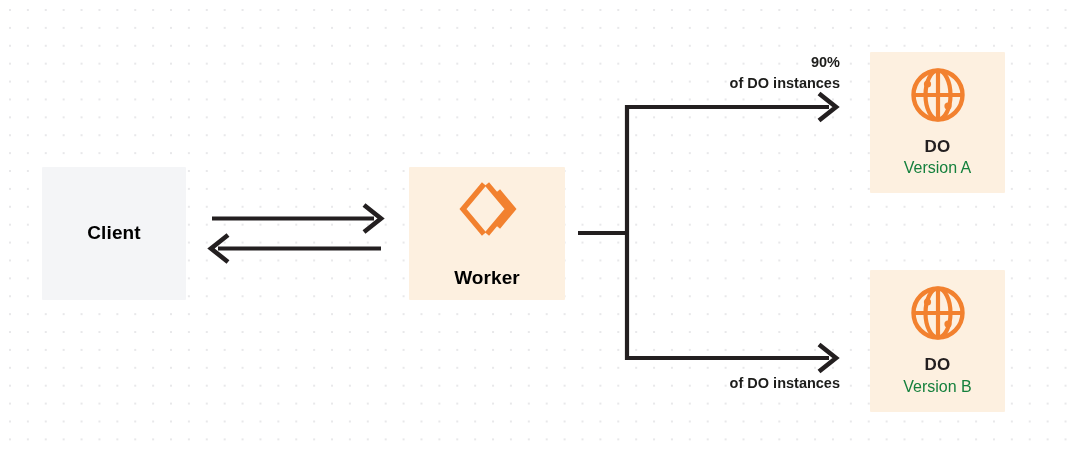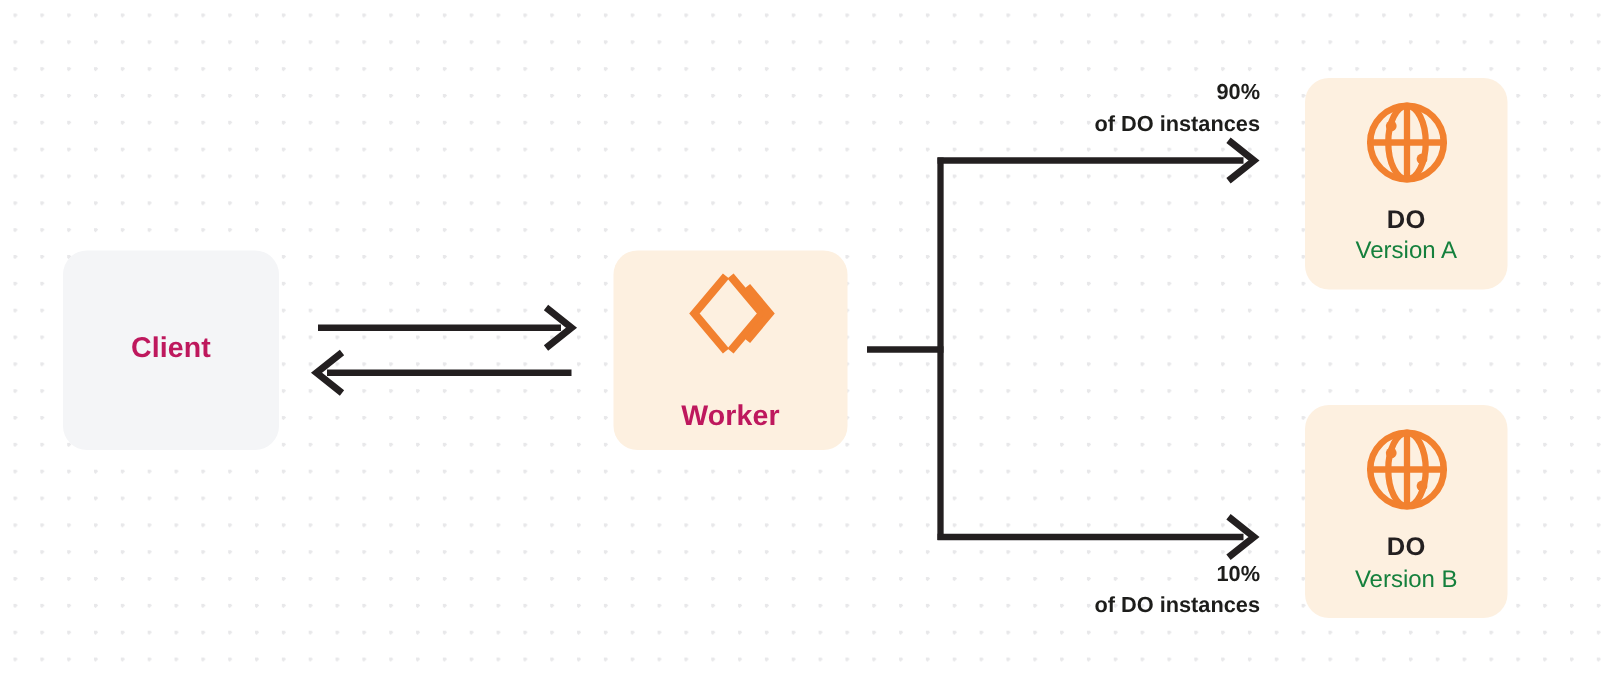--- a/index.html
+++ b/index.html
@@ -18,21 +18,21 @@
     width: 1072px;
     height: 452px;
     background-color: #ffffff;
     background-image: radial-gradient(circle at 1px 1px, #e8e8ea 1.4px, transparent 1.5px);
     background-size: 17.9px 17.9px;
     background-position: 9px 9px;
   }
   .node {
     position: absolute;
     box-sizing: border-box;
-    border-radius: 16px;
+    border-radius: 1px;
     display: flex;
     flex-direction: column;
     align-items: center;
     justify-content: center;
   }
   .node-client {
     left: 42px;
     top: 167px;
     width: 144px;
     height: 133px;
@@ -56,21 +56,21 @@
   .node-do-b {
     left: 870px;
     top: 270px;
     width: 135px;
     height: 142px;
     background-color: #fdf0e0;
   }
   .node-title {
     font-size: 19px;
     font-weight: bold;
-    color: #be185d;
+    color: #000000;
     letter-spacing: 0.1px;
     line-height: 1.2;
   }
   .node-title-sm {
     font-size: 17px;
     font-weight: bold;
     color: #231f20;
     letter-spacing: 0.2px;
     line-height: 1.25;
   }
@@ -148,21 +148,20 @@
       <line x1="625" y1="358" x2="829" y2="358" stroke="#231f20" stroke-width="4.2" stroke-linecap="butt"></line>
       <polyline points="819,344.5 836,358 819,371.5" fill="none" stroke="#231f20" stroke-width="4.6" stroke-linejoin="miter" stroke-linecap="butt"></polyline>
     </g>
   </svg>
 
   <div class="edge-label label-top">
     <div>90%</div>
     <div>of DO instances</div>
   </div>
   <div class="edge-label label-bottom">
-    <div>10%</div>
     <div>of DO instances</div>
   </div>
 
   <div class="node node-client">
     <div class="node-title">Client</div>
   </div>
 
   <div class="node node-worker">
     <span class="icon-worker">
       <svg width="62" height="62" viewBox="0 0 62 62" xmlns="http://www.w3.org/2000/svg">

